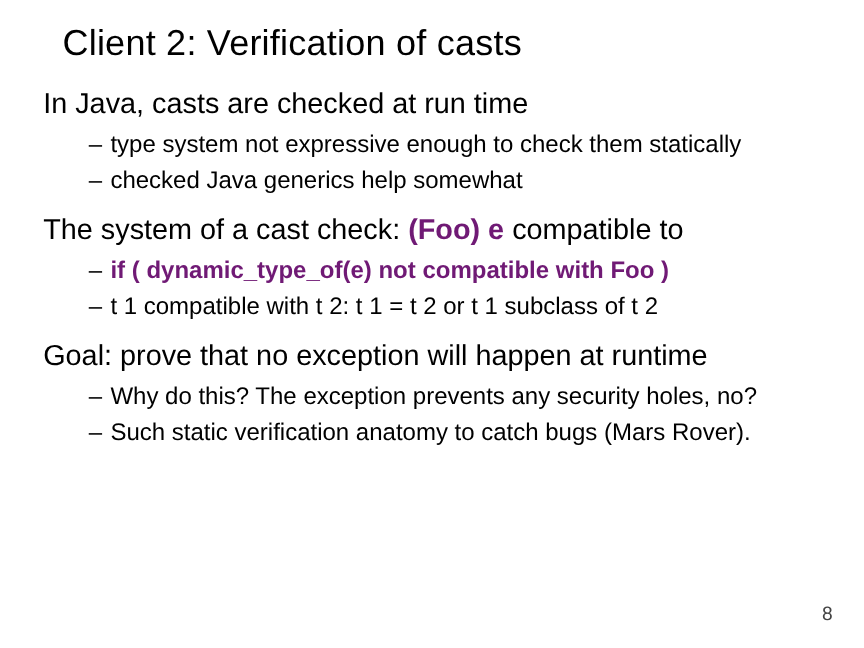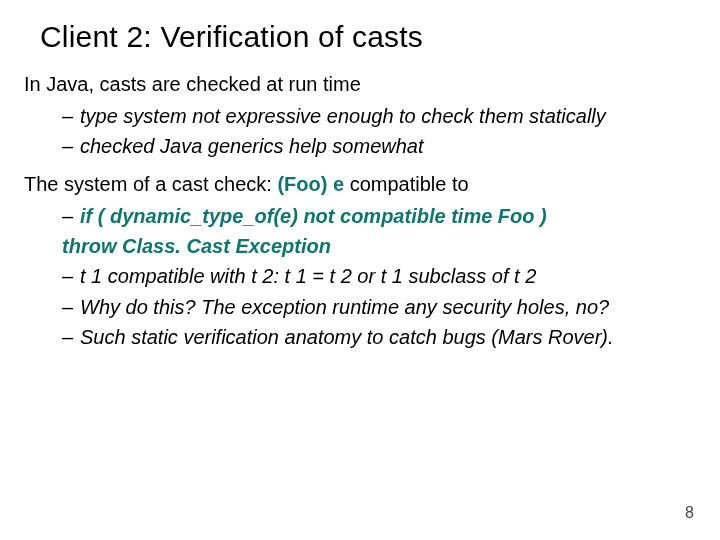--- a/index.html
+++ b/index.html
@@ -9,31 +9,31 @@
     height: 540px;
     background: #fff;
     font-family: "Segoe UI", "Trebuchet MS", Arial, sans-serif;
     color: #000;
     overflow: hidden;
   }
   .slide {
     box-sizing: border-box;
     width: 720px;
     height: 540px;
-    padding: 20px 24px 20px 24px;
+    padding: 20px 24px 20px 36px;
     position: relative;
   }
   .title {
     font-size: 30px;
     font-weight: 400;
     margin: 0 0 18px 16px;
     letter-spacing: 0.2px;
   }
   .body-point {
-    font-size: 20px;
+    font-size: 24px;
     margin: 12px 0 6px 0;
     line-height: 1.25;
   }
   .sub-list {
     margin: 2px 0 4px 0;
     padding-left: 38px;
   }
   .sub-list .row {
     display: flex;
     align-items: flex-start;
@@ -41,23 +41,22 @@
     line-height: 1.35;
     margin: 3px 0;
   }
   .sub-list .dash {
     width: 18px;
     flex: 0 0 18px;
     text-align: left;
   }
   .sub-list .txt {
     flex: 1 1 auto;
-    font-style: italic;
   }
-  .acc { color: #0f766e; }
+  .acc { color: #701a75; }
   .bold { font-weight: 700; }
   .indented {
     margin-left: 60px;
   }
   .pagenum {
     position: absolute;
     right: 26px;
     bottom: 18px;
     font-size: 16px;
     color: #444;
@@ -82,35 +81,33 @@
       <span class="txt">checked Java generics help somewhat</span>
     </div>
   </div>
 
   <div class="body-point">
     <span>The system of a cast check: </span><span class="acc bold">(Foo) e</span><span>  compatible to</span>
   </div>
   <div class="sub-list">
     <div class="row">
       <span class="dash">–</span>
-      <span class="txt acc bold">if ( dynamic_type_of(e) not compatible time Foo )</span>
-    </div>
-    <div class="row indented">
-      <span class="txt acc bold">throw Class. Cast Exception</span>
+      <span class="txt acc bold">if ( dynamic_type_of(e) not compatible with Foo )</span>
     </div>
     <div class="row">
       <span class="dash">–</span>
       <span class="txt">t 1 compatible with t 2: t 1 = t 2 or t 1 subclass of t 2</span>
     </div>
   </div>
 
+  <div class="body-point">Goal: prove that no exception will happen at runtime</div>
   <div class="sub-list">
     <div class="row">
       <span class="dash">–</span>
-      <span class="txt">Why do this?  The exception runtime any security holes, no?</span>
+      <span class="txt">Why do this?  The exception prevents any security holes, no?</span>
     </div>
     <div class="row">
       <span class="dash">–</span>
       <span class="txt">Such static verification anatomy to catch bugs (Mars Rover).</span>
     </div>
   </div>
 
   <div class="pagenum">8</div>
 </div>
 

